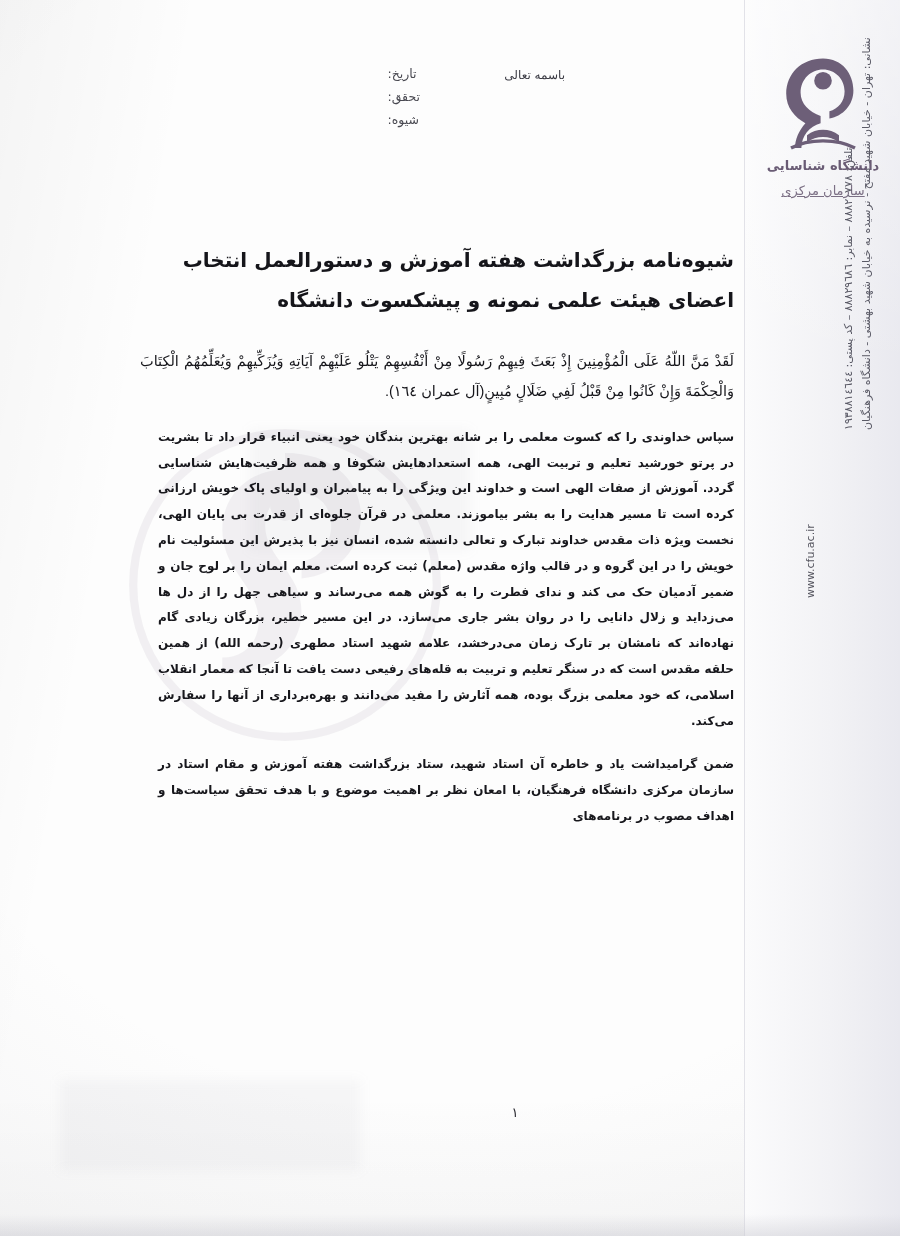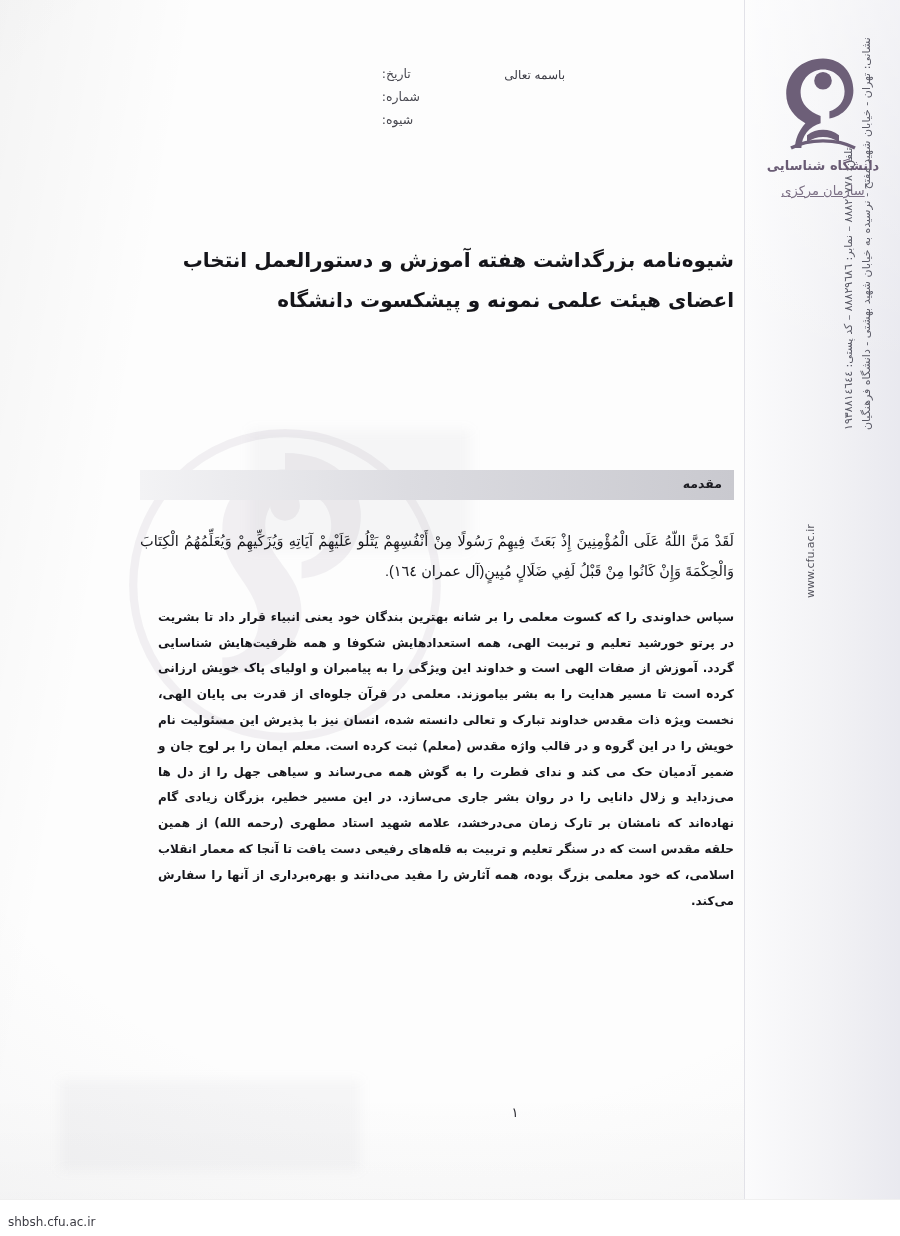--- a/index.html
+++ b/index.html
@@ -282,43 +282,38 @@
   </div>
 
   <div id="vertical-contact">
     <div class="vtext" id="vtext-1">نشانی: تهران - خیابان شهید مفتح - نرسیده به خیابان شهید بهشتی - دانشگاه فرهنگیان</div>
     <div class="vtext" id="vtext-2">تلفن: ٨٨٨٢٠٧٧٨ – نمابر: ٨٨٨٢٩٦٨٦ – کد پستی: ١٩٣٨٨١٤٦٤٤</div>
     <div class="vtext" id="vtext-4">www.cfu.ac.ir</div>
   </div>
 
   <div id="header-fields">
     <div>تاریخ:</div>
-    <div>شماره:</div>
+    <div>تحقق:</div>
     <div>شیوه:</div>
   </div>
 
   <div id="basmala">باسمه تعالی</div>
 
   <div id="content">
 
     <h1 id="doc-title">شیوه‌نامه بزرگداشت هفته آموزش و دستورالعمل انتخاب اعضای هیئت علمی نمونه و پیشکسوت دانشگاه</h1>
 
-    <div id="section-bar">
-      <span id="section-bar-label">مقدمه</span>
-    </div>
 
     <p class="arabic-verse">لَقَدْ مَنَّ اللّهُ عَلَى الْمُؤْمِنِينَ إِذْ بَعَثَ فِيهِمْ رَسُولًا مِنْ أَنْفُسِهِمْ يَتْلُو عَلَيْهِمْ آيَاتِهِ وَيُزَكِّيهِمْ وَيُعَلِّمُهُمُ الْكِتَابَ وَالْحِكْمَةَ وَإِنْ كَانُوا مِنْ قَبْلُ لَفِي ضَلَالٍ مُبِينٍ(آل عمران ١٦٤).</p>
 
     <p class="para">سپاس خداوندی را که کسوت معلمی را بر شانه بهترین بندگان خود یعنی انبیاء قرار داد تا بشریت در پرتو خورشید تعلیم و تربیت الهی، همه استعدادهایش شکوفا و همه ظرفیت‌هایش شناسایی گردد. آموزش از صفات الهی است و خداوند این ویژگی را به پیامبران و اولیای پاک خویش ارزانی کرده است تا مسیر هدایت را به بشر بیاموزند. معلمی در قرآن جلوه‌ای از قدرت بی پایان الهی، نخست ویژه ذات مقدس خداوند تبارک و تعالی دانسته شده، انسان نیز با پذیرش این مسئولیت نام خویش را در این گروه و در قالب واژه مقدس (معلم) ثبت کرده است. معلم ایمان را بر لوح جان و ضمیر آدمیان حک می کند و ندای فطرت را به گوش همه می‌رساند و سیاهی جهل را از دل ها می‌زداید و زلال دانایی را در روان بشر جاری می‌سازد. در این مسیر خطیر، بزرگان زیادی گام نهاده‌اند که نامشان بر تارک زمان می‌درخشد، علامه شهید استاد مطهری (رحمه الله) از همین حلقه مقدس است که در سنگر تعلیم و تربیت به قله‌های رفیعی دست یافت تا آنجا که معمار انقلاب اسلامی، که خود معلمی بزرگ بوده، همه آثارش را مفید می‌دانند و بهره‌برداری از آنها را سفارش می‌کند.</p>
 
+    <p class="para">ضمن گرامیداشت یاد و خاطره آن استاد شهید، ستاد بزرگداشت هفته آموزش و مقام استاد در سازمان مرکزی دانشگاه فرهنگیان، با امعان نظر بر اهمیت موضوع و با هدف تحقق سیاست‌ها و اهداف مصوب در برنامه‌های</p>
 
   </div>
 
   <div id="page-number">
     <span id="page-number-inner">١</span>
   </div>
 
   <div id="footer-shade"></div>
-  <div id="footer-bar">
-    <span id="footer-url">shbsh.cfu.ac.ir</span>
-  </div>
 
 </div>
 
 </body></html>

